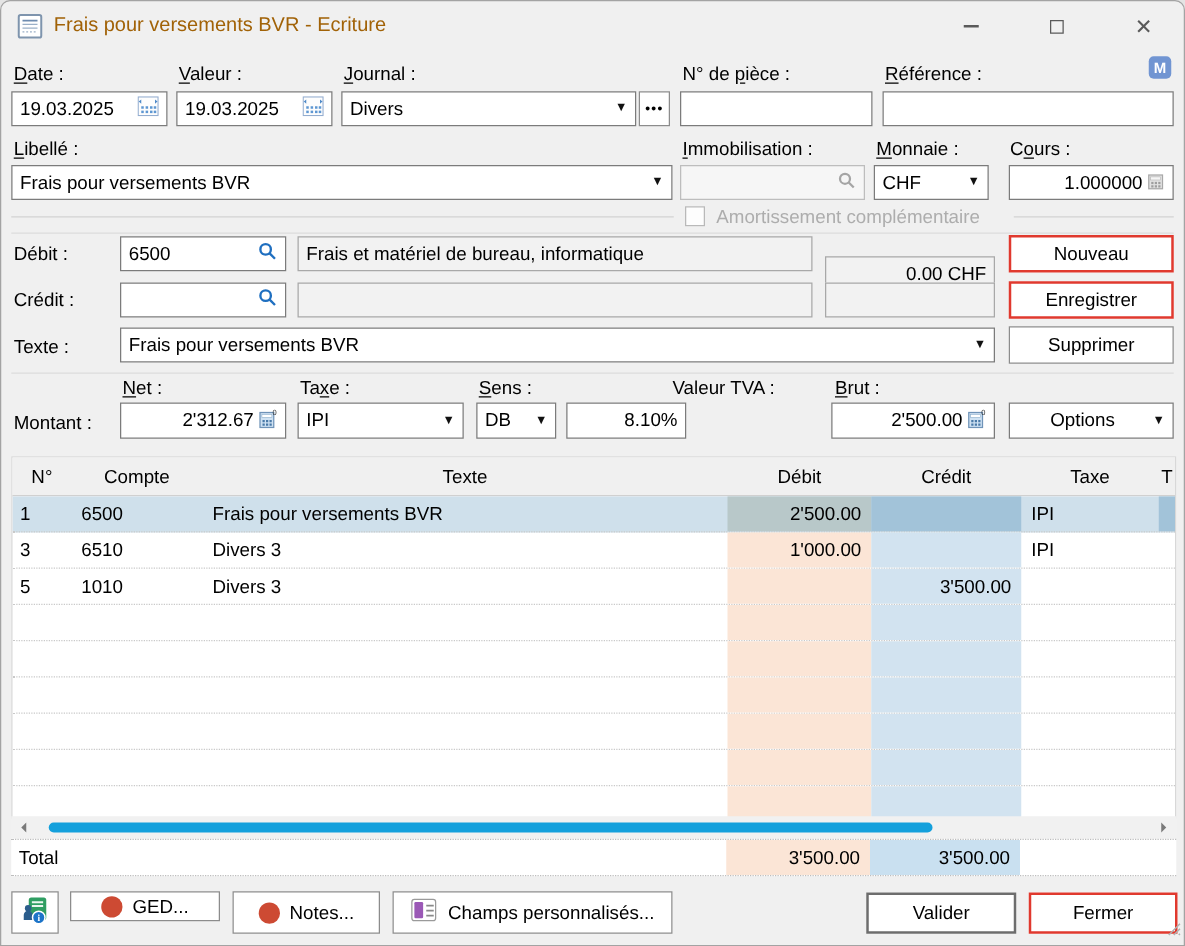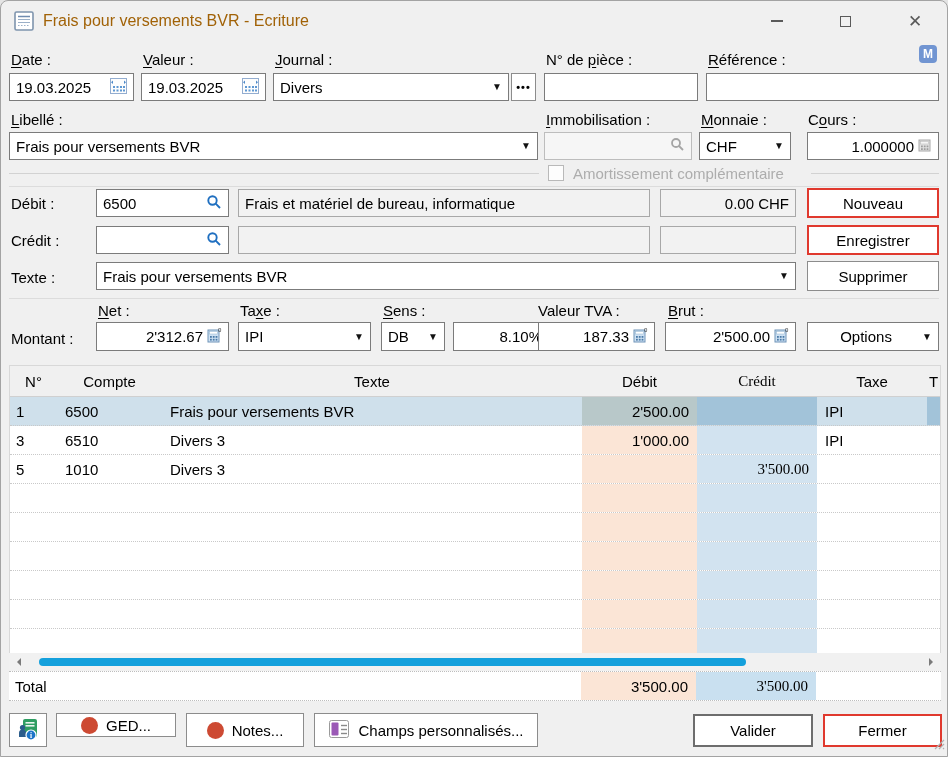--- a/index.html
+++ b/index.html
@@ -28,21 +28,21 @@
   .checkbox{position:absolute;width:16px;height:16px;background:#fdfdfd;border:1px solid #b9b9b9;box-sizing:border-box;}
   
   #grid{position:absolute;left:8px;top:364px;width:932px;background:#fff;border:1px solid #d8d8d8;box-sizing:border-box;}
   .trow{display:flex;height:28px;align-items:stretch;border-bottom:1px dotted #c9c9c9;font-size:15px;}
   .thead{height:30px;background:#f0f0f0;border-bottom:1px solid #d0d0d0;}
   .tc{box-sizing:border-box;display:flex;align-items:center;overflow:hidden;white-space:nowrap;}
   .c-no{width:47px;padding-left:6px;}
   .c-compte{width:105px;padding-left:8px;}
   .c-texte{width:420px;padding-left:8px;}
   .c-debit{width:115px;justify-content:flex-end;padding-right:8px;}
-  .c-credit{width:120px;justify-content:flex-end;padding-right:8px;font-family:Liberation Serif, serif;}
+  .c-credit{width:120px;justify-content:flex-end;padding-right:8px;}
   .c-taxe{width:110px;padding-left:8px;}
   .c-t{flex:1;}
   .thead .tc{justify-content:center;padding:0;}
   .col-debit{background:var(--debit-col,#fbe5d6);}
   .col-credit{background:var(--credit-col,#d2e3f0);}
   .rsel{background:var(--sel,#cfe0eb);}
   .rsel .col-debit{background:var(--sel-debit,#b8c8c9);}
   .rsel .col-credit{background:var(--sel-credit,#a2c3d9);}
   .rsel .c-t{background:var(--sel-credit,#a2c3d9);}
   #hscroll{position:absolute;left:8px;top:652px;width:932px;height:18px;background:#f1f1f1;}
@@ -188,21 +188,21 @@
     <span>
       <svg width="16" height="16" viewBox="0 0 16 16">
           <circle cx="6.5" cy="6.5" r="4.2" fill="none" stroke="#1f6fc0" stroke-width="1.9"></circle>
           <line x1="9.7" y1="9.7" x2="14" y2="14" stroke="#1f6fc0" stroke-width="1.9"></line>
         </svg>
     </span>
   </div>
   <div class="field ro" style="left:237px;top:188px;width:412px;">
     <span class="val">Frais et matériel de bureau, informatique</span>
   </div>
-  <div class="field ro num" style="left:659px;top:188px;width:136px;">
+  <div class="field ro num" style="left:659px;top:204px;width:136px;">
     <span class="val">0.00 CHF</span>
   </div>
   <div class="btn red" style="left:806px;top:187px;width:132px;height:30px;">Nouveau</div>
 
   <div class="lbl" style="left:10px;top:231px;">Crédit :</div>
   <div class="field" style="left:95px;top:225px;width:133px;">
     <span class="val"></span>
     <span>
       <svg width="16" height="16" viewBox="0 0 16 16">
           <circle cx="6.5" cy="6.5" r="4.2" fill="none" stroke="#1f6fc0" stroke-width="1.9"></circle>
@@ -255,38 +255,20 @@
   <div class="field" style="left:237px;top:321px;width:133px;height:29px;">
     <span class="val">IPI</span>
     <span class="arrow">▼</span>
   </div>
   <div class="field" style="left:380px;top:321px;width:64px;height:29px;">
     <span class="val">DB</span>
     <span class="arrow">▼</span>
   </div>
   <div class="field num" style="left:452px;top:321px;width:96px;height:29px;">
     <span class="val">8.10%</span>
-  </div>
-  <div class="field num" style="left:537px;top:321px;width:117px;height:29px;">
-    <span class="val">187.33</span>
-    <span>
-      <svg width="15" height="16" viewBox="0 0 15 16">
-          <rect x="1" y="3" width="11" height="12" fill="#cfe2f3" stroke="#6f93b8"></rect>
-          <rect x="2.5" y="4.5" width="8" height="2.5" fill="#fff" stroke="#8fb0cc" stroke-width="0.5"></rect>
-          <g fill="#4a7aa8">
-            <rect x="3" y="9" width="1.8" height="1.8"></rect>
-            <rect x="5.8" y="9" width="1.8" height="1.8"></rect>
-            <rect x="8.6" y="9" width="1.8" height="1.8"></rect>
-            <rect x="3" y="11.8" width="1.8" height="1.8"></rect>
-            <rect x="5.8" y="11.8" width="1.8" height="1.8"></rect>
-            <rect x="8.6" y="11.8" width="1.8" height="1.8"></rect>
-          </g>
-          <text x="11" y="5" font-size="6" fill="#333" font-family="sans-serif">0</text>
-        </svg>
-    </span>
   </div>
   <div class="field num" style="left:664px;top:321px;width:131px;height:29px;">
     <span class="val">2'500.00</span>
     <span>
       <svg width="15" height="16" viewBox="0 0 15 16">
           <rect x="1" y="3" width="11" height="12" fill="#cfe2f3" stroke="#6f93b8"></rect>
           <rect x="2.5" y="4.5" width="8" height="2.5" fill="#fff" stroke="#8fb0cc" stroke-width="0.5"></rect>
           <g fill="#4a7aa8">
             <rect x="3" y="9" width="1.8" height="1.8"></rect>
             <rect x="5.8" y="9" width="1.8" height="1.8"></rect>

